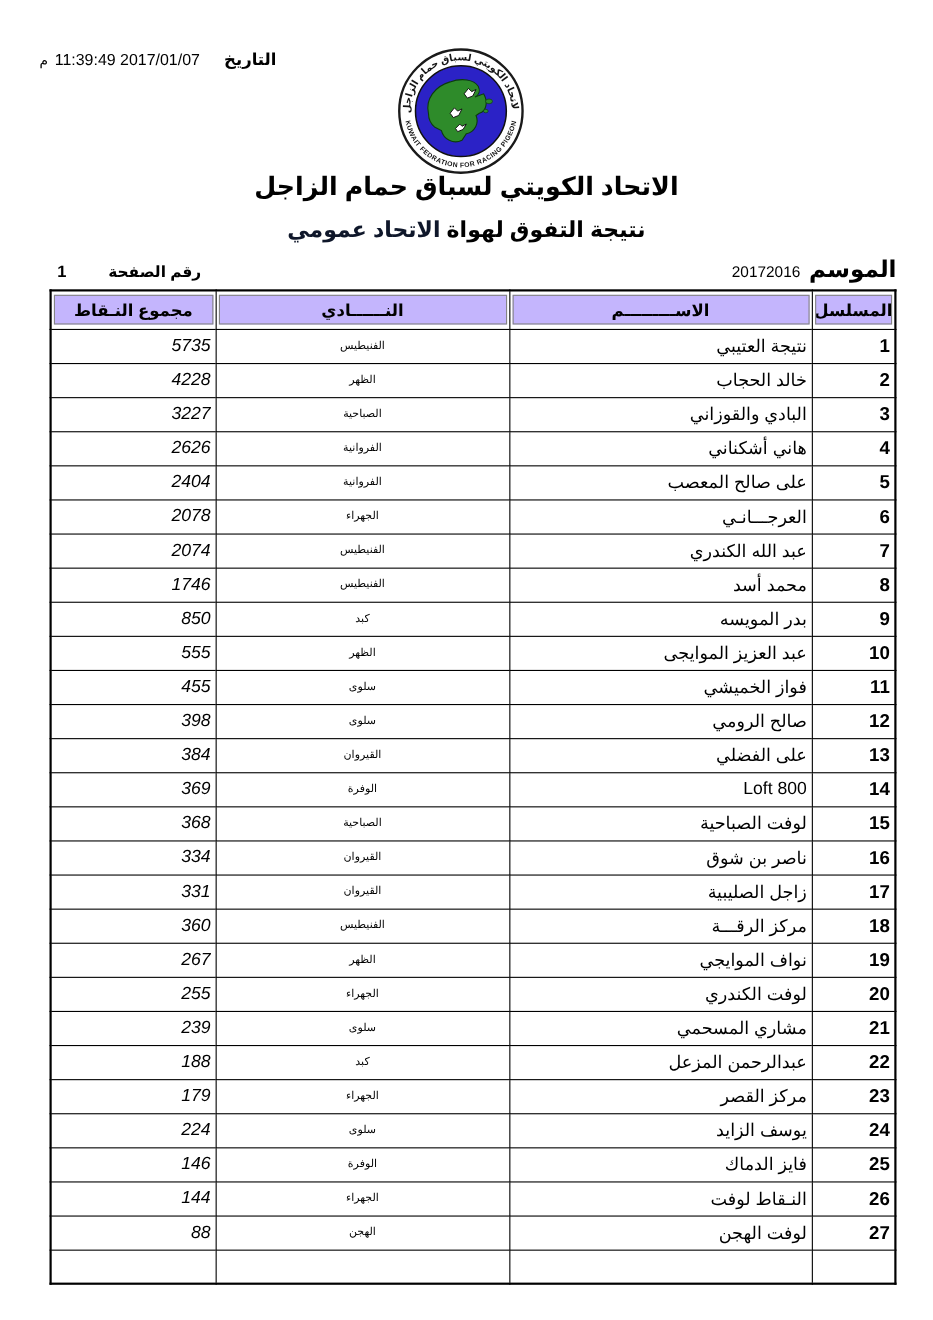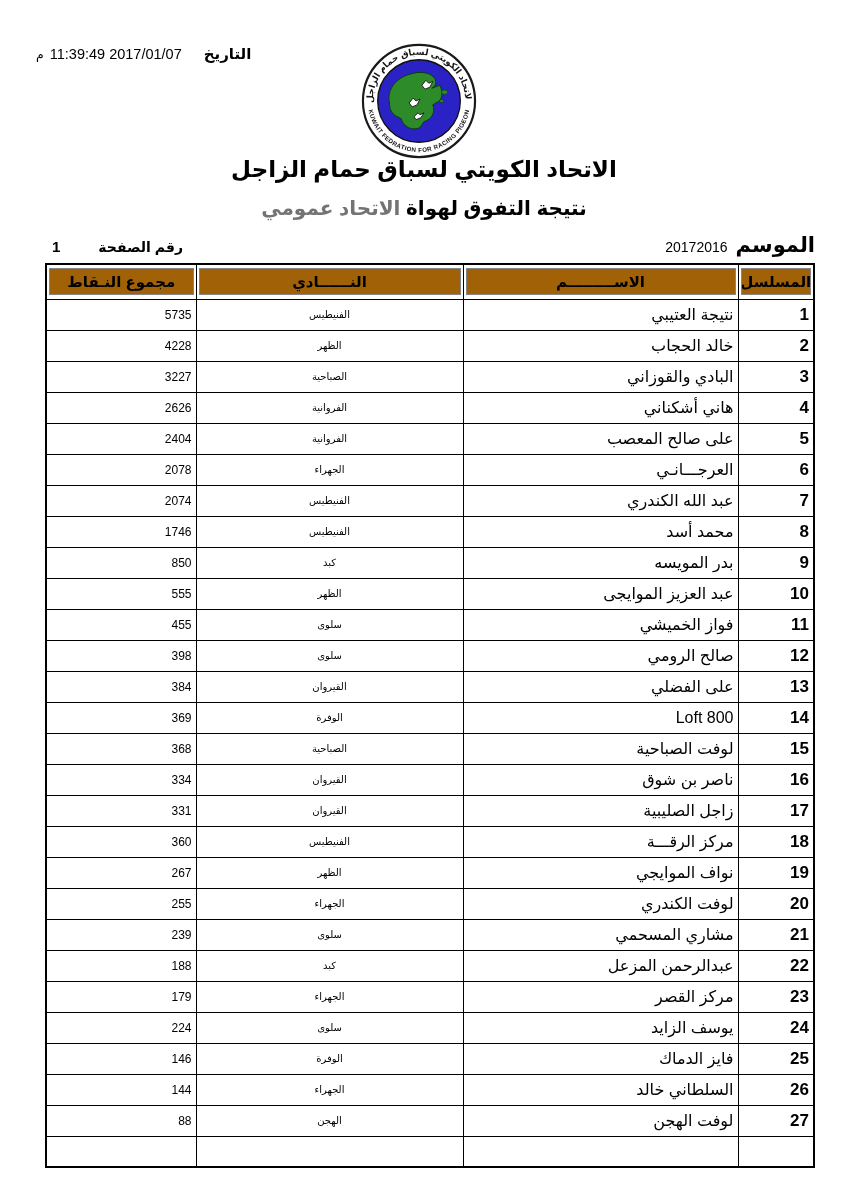--- a/index.html
+++ b/index.html
@@ -25,21 +25,21 @@
 
   
   .title {
     position: absolute; top: 156px; left: 0; width: 848px;
     text-align: center; font-size: 23px; font-weight: bold; direction: rtl;
   }
   .subtitle {
     position: absolute; top: 196px; left: 0; width: 848px;
     text-align: center; font-size: 20px; font-weight: bold; direction: rtl;
   }
-  .subtitle .red { color: #737373; }
+  .subtitle .red { color: #0f172a; }
 
   
   .meta-line {
     position: absolute; top: 233px; left: 52px; right: 33px;
     display: flex; justify-content: space-between; align-items: baseline;
   }
   .page-num { display: flex; align-items: baseline; gap: 38px; }
   .page-num .val { font-weight: bold; font-size: 15px; }
   .page-num .label { font-weight: bold; font-size: 14px; }
   .season { display: flex; align-items: baseline; gap: 8px; }
@@ -51,33 +51,33 @@
     position: absolute; top: 263px; left: 45px;
     width: 768px; border-collapse: collapse; table-layout: fixed;
     border: 2px solid #000;
     direction: rtl;
   }
   table.results th {
     border: 1px solid #000; height: 35px; padding: 0; background: #fff;
     vertical-align: middle;
   }
   .hcell {
-    margin: 2px; height: 27px; background: #a16207;
+    margin: 2px; height: 27px; background: #c4b5fd;
     border: 1px solid #858585;
     display: flex; align-items: center; justify-content: center;
     font-weight: bold; font-size: 15px; white-space: nowrap; overflow: hidden;
   }
   table.results td {
     border: 1px solid #000; height: 31px; padding: 0 4px;
     white-space: nowrap; overflow: hidden; vertical-align: middle;
   }
   td.c-serial { text-align: right; padding-right: 9px; font-weight: bold; font-size: 17px; }
   td.c-name   { text-align: right; padding-right: 17px; font-size: 16px; }
   td.c-club   { text-align: center; font-size: 10px; }
-  td.c-points { text-align: right; padding-right: 19px; font-size: 12px; direction: ltr; }
+  td.c-points { text-align: right; padding-right: 19px; font-size: 16px; direction: ltr; font-style: italic; }
   tfoot td { height: 9px; }
 </style>
 </head>
 <body>
 
 <div class="date-line">
   <span class="meridiem">م</span>
   <span>11:39:49 2017/01/07</span>
   <span class="label">التاريخ</span>
 </div>
@@ -318,21 +318,21 @@
 
   <tr>
     <td class="c-serial">25</td>
     <td class="c-name">فايز الدماك</td>
     <td class="c-club">الوفرة</td>
     <td class="c-points">146</td>
   </tr>
 
   <tr>
     <td class="c-serial">26</td>
-    <td class="c-name">السلطاني خالد</td>
+    <td class="c-name">النـقاط لوفت</td>
     <td class="c-club">الجهراء</td>
     <td class="c-points">144</td>
   </tr>
 
   <tr>
     <td class="c-serial">27</td>
     <td class="c-name">لوفت الهجن</td>
     <td class="c-club">الهجن</td>
     <td class="c-points">88</td>
   </tr>

